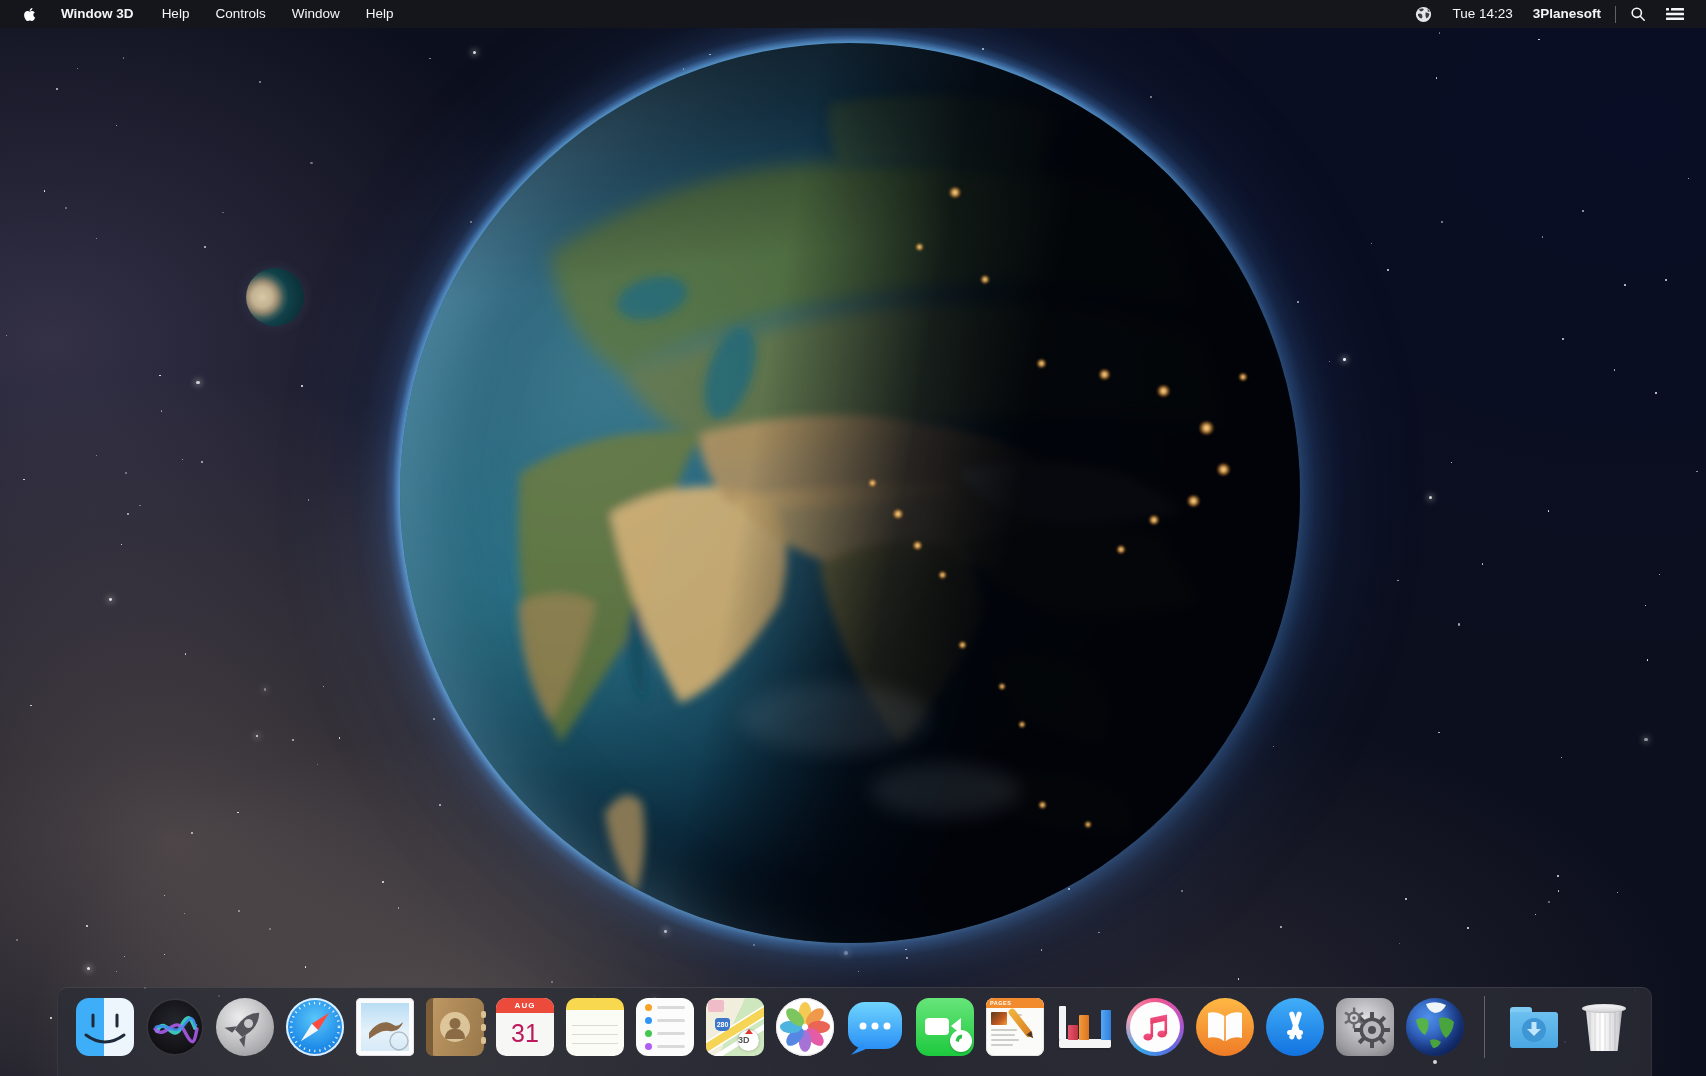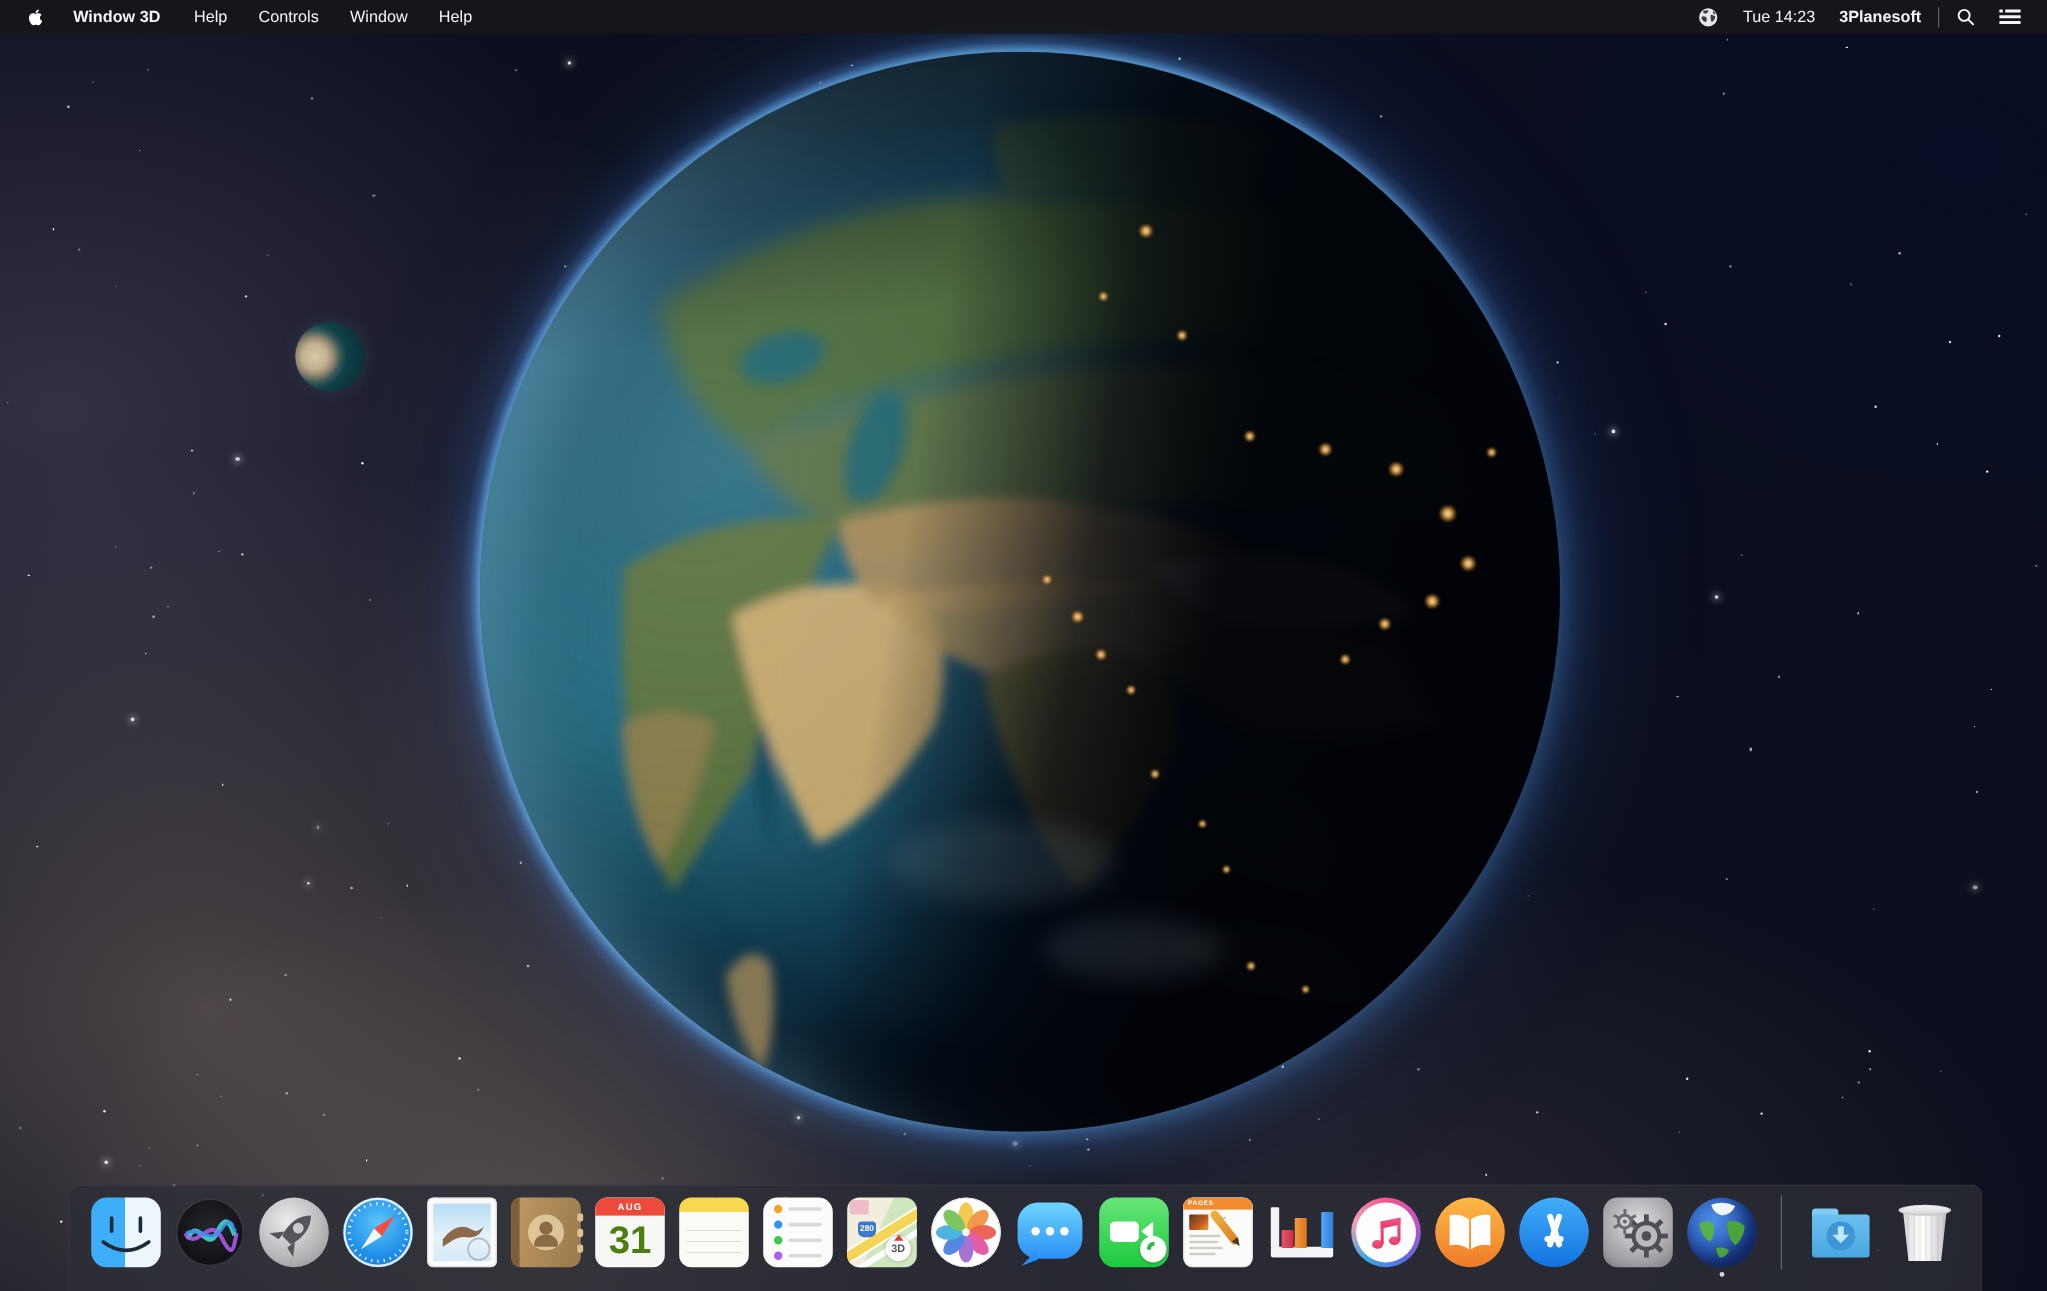--- a/index.html
+++ b/index.html
@@ -109,39 +109,39 @@
   
   .ic-contacts{border-radius:9px;background:linear-gradient(105deg,#c19a66,#99784a);}
   .ct-spine{position:absolute;left:0;top:0;bottom:0;width:7px;background:#7c5f39;border-radius:9px 0 0 9px;}
   .ct-tab{position:absolute;right:-2px;width:5px;height:7px;background:#dcc193;border-radius:2px;}
   .ct-face{position:absolute;left:50%;top:50%;transform:translate(-50%,-50%);width:30px;height:30px;border-radius:50%;background:rgba(232,211,170,.8);}
   .ct-head{position:absolute;left:50%;top:6px;transform:translateX(-50%);width:11px;height:11px;border-radius:50%;background:#8a6b45;}
   .ct-body{position:absolute;left:50%;bottom:3px;transform:translateX(-50%);width:20px;height:10px;border-radius:10px 10px 2px 2px;background:#8a6b45;}
   
   .ic-cal{border-radius:10px;background:#f7f7f5;overflow:hidden;text-align:center;}
   .cal-top{height:15px;background:#ec4b3c;color:#fff;font-size:8px;font-weight:700;letter-spacing:1px;line-height:15px;}
-  .cal-day{font-size:32px;font-weight:700;color:#4d7c0f;line-height:40px;}
+  .cal-day{font-size:25px;font-weight:400;color:#be185d;line-height:40px;}
   
   .ic-notes{border-radius:10px;background:linear-gradient(180deg,#f8d84e 0 21%,#fcfcf7 21%);overflow:hidden;}
   .notes-lines{position:absolute;left:6px;right:6px;top:19px;bottom:5px;
     background:repeating-linear-gradient(180deg, transparent 0 8px, #dbdbd2 8px 9px);}
   
   .ic-rem{border-radius:12px;background:#fcfcfc;display:flex;flex-direction:column;justify-content:center;gap:6px;padding:0 9px;box-sizing:border-box;}
   .rem-row{display:flex;align-items:center;gap:5px;}
   .rem-dot{width:7px;height:7px;border-radius:50%;}
   .rem-bar{height:3px;border-radius:2px;background:#dadada;flex:1;}
   
   .ic-maps{border-radius:10px;background:linear-gradient(115deg,#f2eede 0 46%,#cfe7bf 46% 100%);overflow:hidden;}
   .map-road{position:absolute;left:-8px;top:26px;width:80px;height:8px;background:#f6d455;transform:rotate(-32deg);box-shadow:0 0 0 1.5px #fff;}
   .map-road2{position:absolute;left:-10px;top:44px;width:80px;height:5px;background:#fff;transform:rotate(-32deg);}
   .map-block{position:absolute;left:2px;top:2px;width:16px;height:12px;background:#f0bcc8;border-radius:2px;}
   .map-shield{position:absolute;left:9px;top:20px;width:15px;height:13px;background:#3d77c9;border-radius:3px 3px 5px 5px;
     color:#fff;font-size:7px;font-weight:700;text-align:center;line-height:13px;}
   .map-badge{position:absolute;right:5px;bottom:5px;width:21px;height:21px;border-radius:50%;background:#fff;
-    color:#555;font-size:9px;font-weight:700;text-align:center;line-height:21px;box-shadow:0 0 3px rgba(0,0,0,.3);}
+    color:#555;font-size:9px;font-weight:700;line-height:21px;box-shadow:0 0 3px rgba(0,0,0,.3);}
   .map-badge::before{content:'';position:absolute;left:50%;top:-5px;transform:translateX(-50%);
     border:4px solid transparent;border-bottom:5px solid #e0382e;}
   
   .ic-photos{border-radius:50%;background:#fff;box-shadow:inset 0 0 0 1px #e8e8ea;}
   
   .msg-bubble{position:absolute;left:2px;top:4px;width:54px;height:47px;border-radius:17px;
     background:linear-gradient(180deg,#6fd4fd,#2a90f6);}
   .msg-bubble::after{content:'';position:absolute;left:3px;bottom:-6px;width:14px;height:12px;background:#2a90f6;
     clip-path:polygon(0 100%, 85% 0, 100% 55%);}
   .msg-dots{position:absolute;left:50%;top:50%;transform:translate(-50%,-50%);display:flex;gap:5px;}

